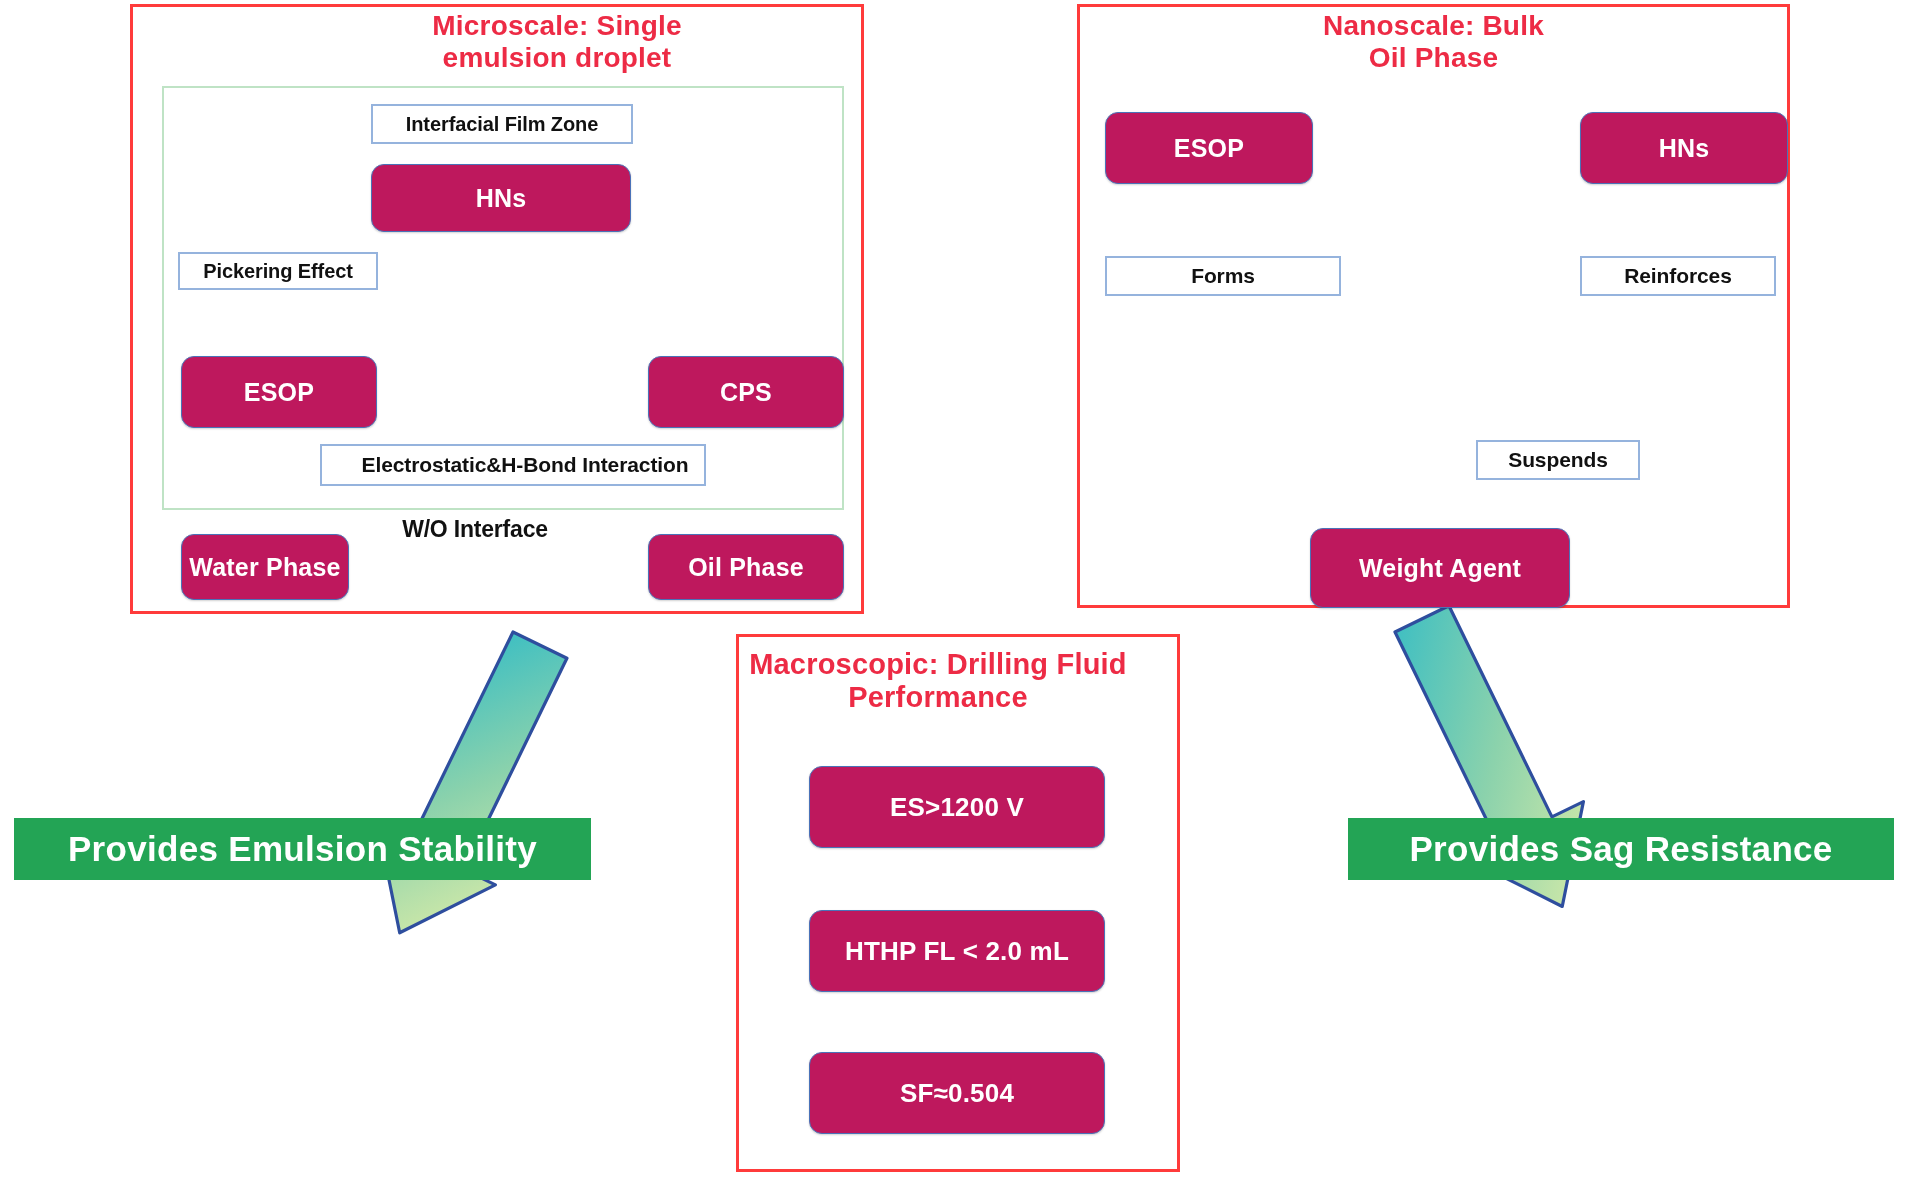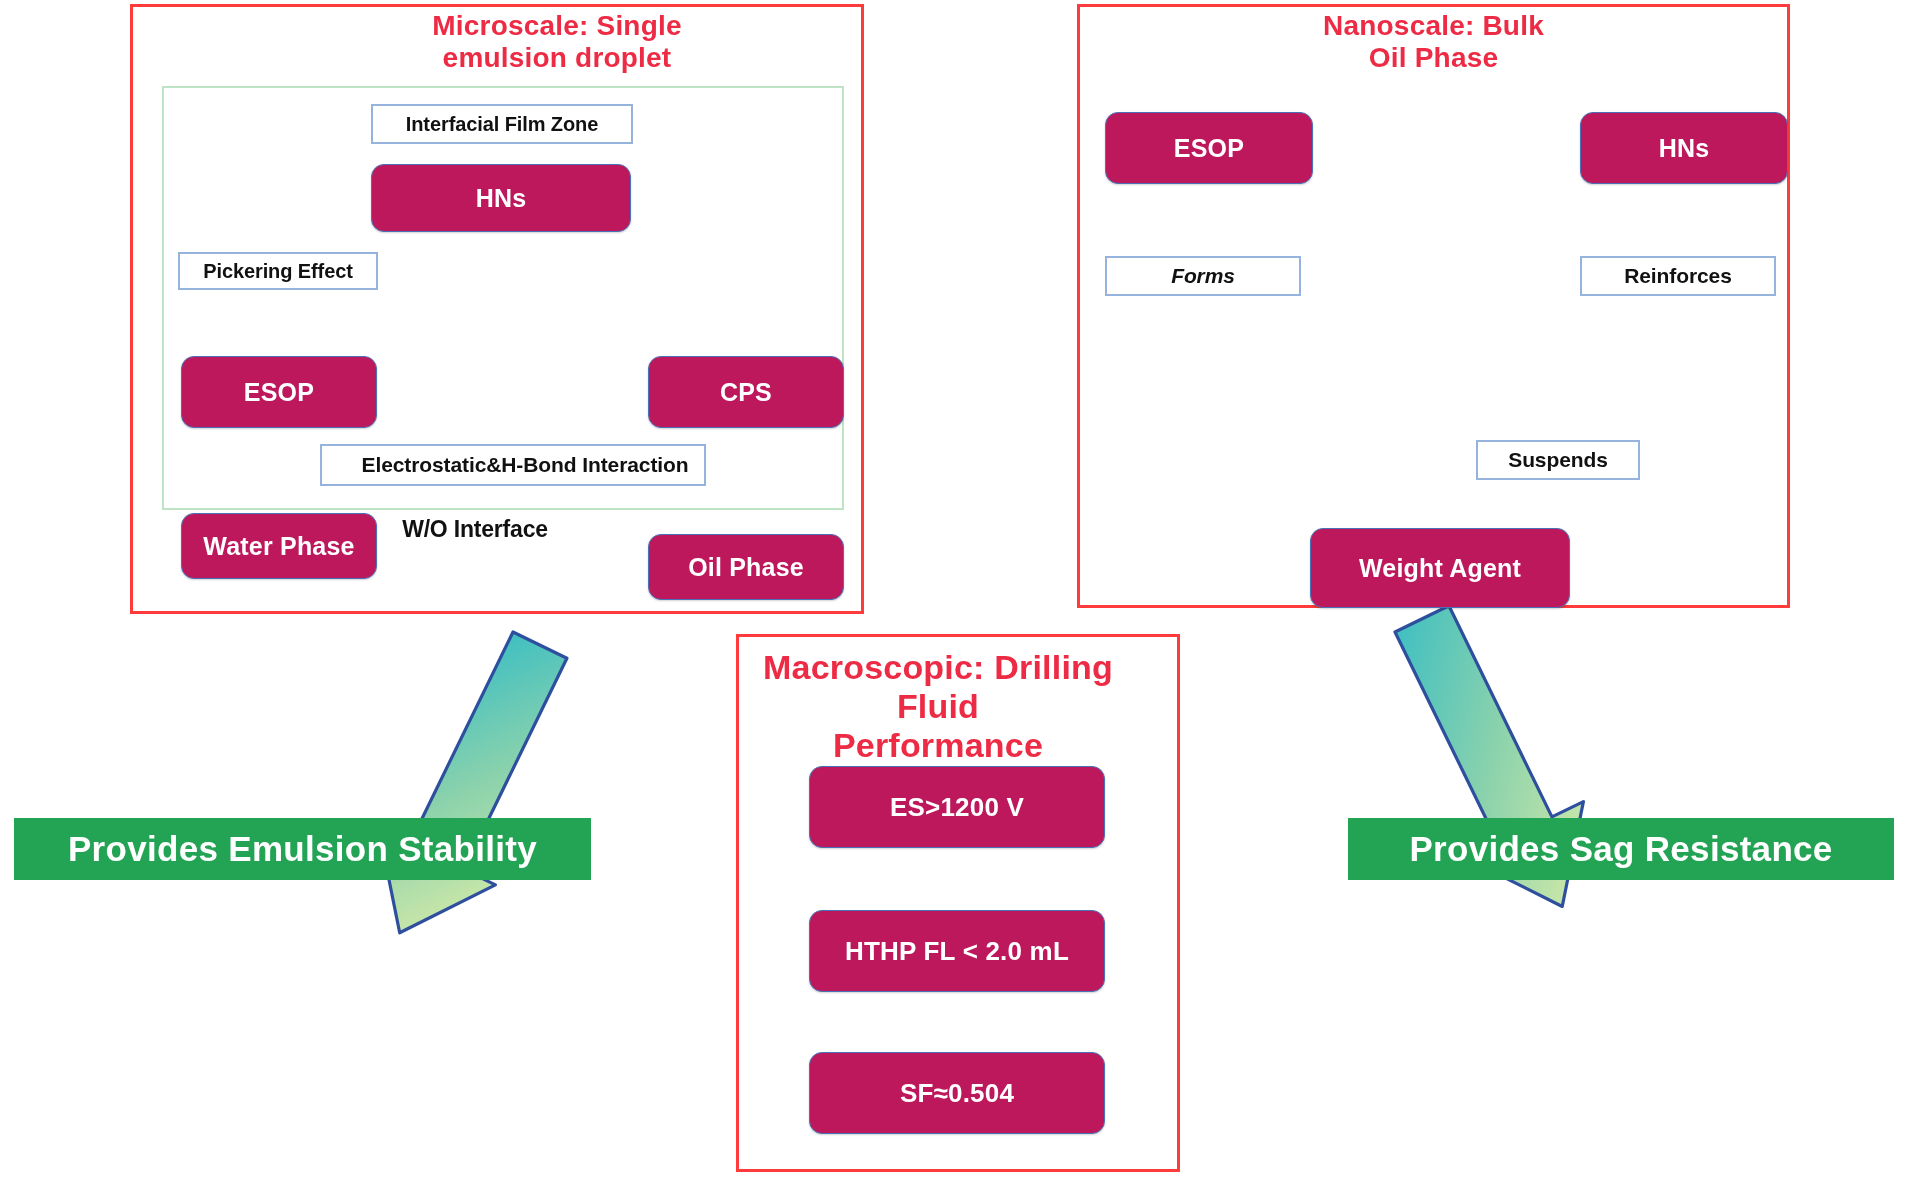--- a/index.html
+++ b/index.html
@@ -191,49 +191,49 @@
   <div class="labelbox" style="left:178px; top:252px; width:200px; height:38px; font-size:20px;">Pickering Effect</div>
 
   <div class="node" style="left:181px; top:356px; width:196px; height:72px; font-size:25px;">ESOP</div>
 
   <div class="node" style="left:648px; top:356px; width:196px; height:72px; font-size:25px;">CPS</div>
 
   <div class="labelbox" style="left:320px; top:444px; width:386px; height:42px; font-size:21px;padding-left:24px;">Electrostatic&amp;H-Bond Interaction</div>
 
   <div class="plainlabel" style="left:345px; top:516px; width:260px; font-size:23px;">W/O Interface</div>
 
-  <div class="node" style="left:181px; top:513px; width:196px; height:66px; font-size:25px;">Water Phase</div>
+  <div class="node" style="left:181px; top:534px; width:168px; height:66px; font-size:25px;">Water Phase</div>
 
   <div class="node" style="left:648px; top:534px; width:196px; height:66px; font-size:25px;">Oil Phase</div>
 
   <div class="panel" style="left:1077px; top:4px; width:713px; height:604px;">
   </div>
 
   <div class="panel-title" style="left:1077px; top:10px; width:713px; font-size:28px;">
     <div>Nanoscale: Bulk</div>
     <div>Oil Phase</div>
   </div>
 
   <div class="node" style="left:1105px; top:112px; width:208px; height:72px; font-size:25px;">ESOP</div>
 
   <div class="node" style="left:1580px; top:112px; width:208px; height:72px; font-size:25px;">HNs</div>
 
-  <div class="labelbox" style="left:1105px; top:256px; width:196px; height:40px; font-size:21px;font-style:italic;">Forms</div>
+  <div class="labelbox" style="left:1105px; top:256px; width:236px; height:40px; font-size:21px;">Forms</div>
 
   <div class="labelbox" style="left:1580px; top:256px; width:196px; height:40px; font-size:21px;">Reinforces</div>
 
 
   <div class="labelbox" style="left:1476px; top:440px; width:164px; height:40px; font-size:21px;">Suspends</div>
 
   <div class="node" style="left:1310px; top:528px; width:260px; height:80px; font-size:25px;">Weight Agent</div>
 
   <div class="panel" style="left:736px; top:634px; width:444px; height:538px;">
   </div>
 
-  <div class="panel-title" style="left:736px; top:648px; width:404px; font-size:34px;">
+  <div class="panel-title" style="left:736px; top:648px; width:404px; font-size:29px;">
     <div>Macroscopic: Drilling Fluid</div>
     <div>Performance</div>
   </div>
 
   <div class="node" style="left:809px; top:766px; width:296px; height:82px; font-size:26px;">ES&gt;1200 V</div>
 
   <div class="node" style="left:809px; top:910px; width:296px; height:82px; font-size:26px;">HTHP FL &lt; 2.0 mL</div>
 
   <div class="node" style="left:809px; top:1052px; width:296px; height:82px; font-size:26px;">SF≈0.504</div>
 

